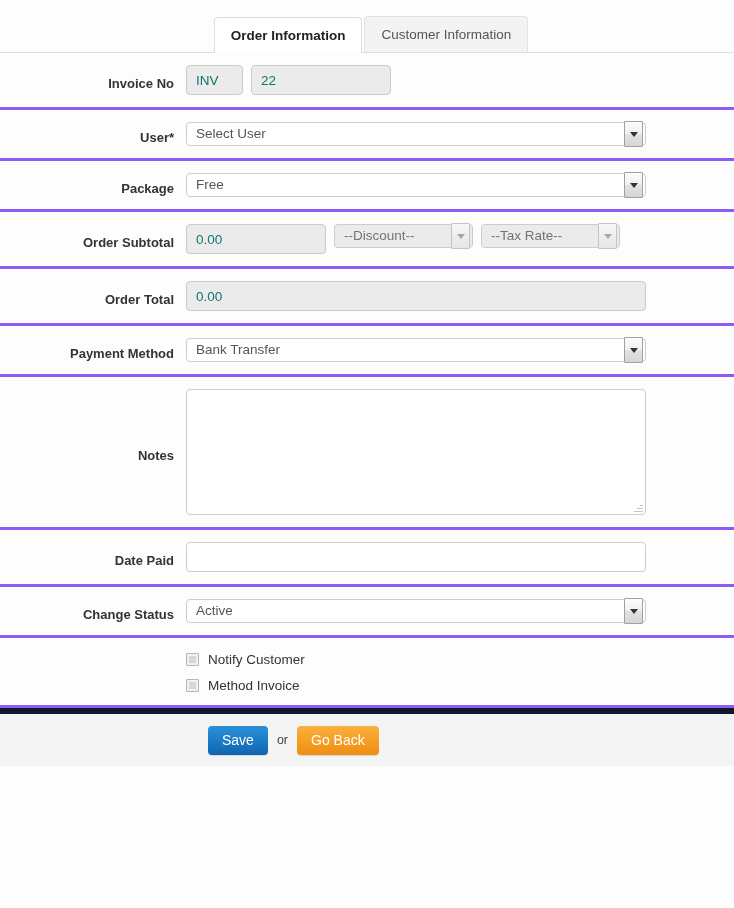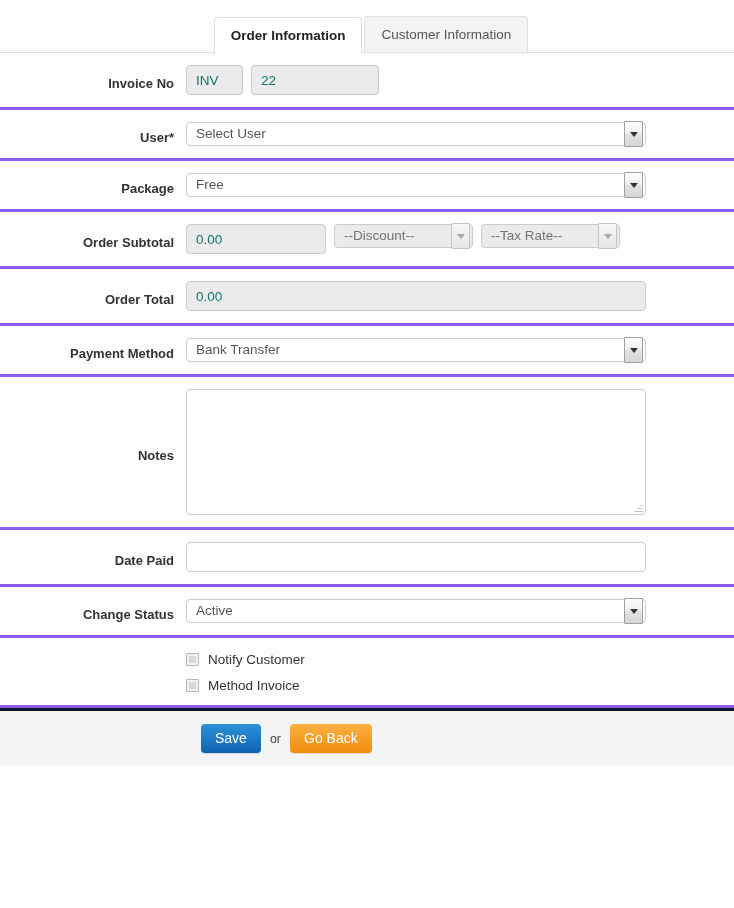--- a/index.html
+++ b/index.html
@@ -95,21 +95,21 @@
     color: #555555;
     padding: 0 9px;
     outline: none;
   }
   .txt.readonly {
     background: #ebebeb;
     color: #0f766e;
     border-color: #cbcbcb;
   }
   .w-inv-prefix { width: 57px; }
-  .w-inv-num    { width: 128px; }
+  .w-inv-num    { width: 140px; }
   .w-subtotal   { width: 140px; }
   .w-full       { width: 460px; }
 
   
   .sel {
     position: relative;
     height: 24px;
     border: 1px solid #cccccc;
     border-radius: 4px;
     background: #ffffff;
@@ -214,22 +214,22 @@
     background: #d8d8d8;
   }
   .check-label {
     font-size: 13.5px;
     color: #333333;
   }
 
   
   .footer {
     background: #f4f4f4;
-    border-top: 3px solid #0f172a;
-    padding: 16px 5px;
+    border-top: 6px solid #0f172a;
+    padding: 16px 12px;
     display: flex;
     align-items: center;
     height: 58px;
   }
   .footer-inner {
     display: flex;
     align-items: center;
     padding-left: 196px;
     gap: 9px;
   }

